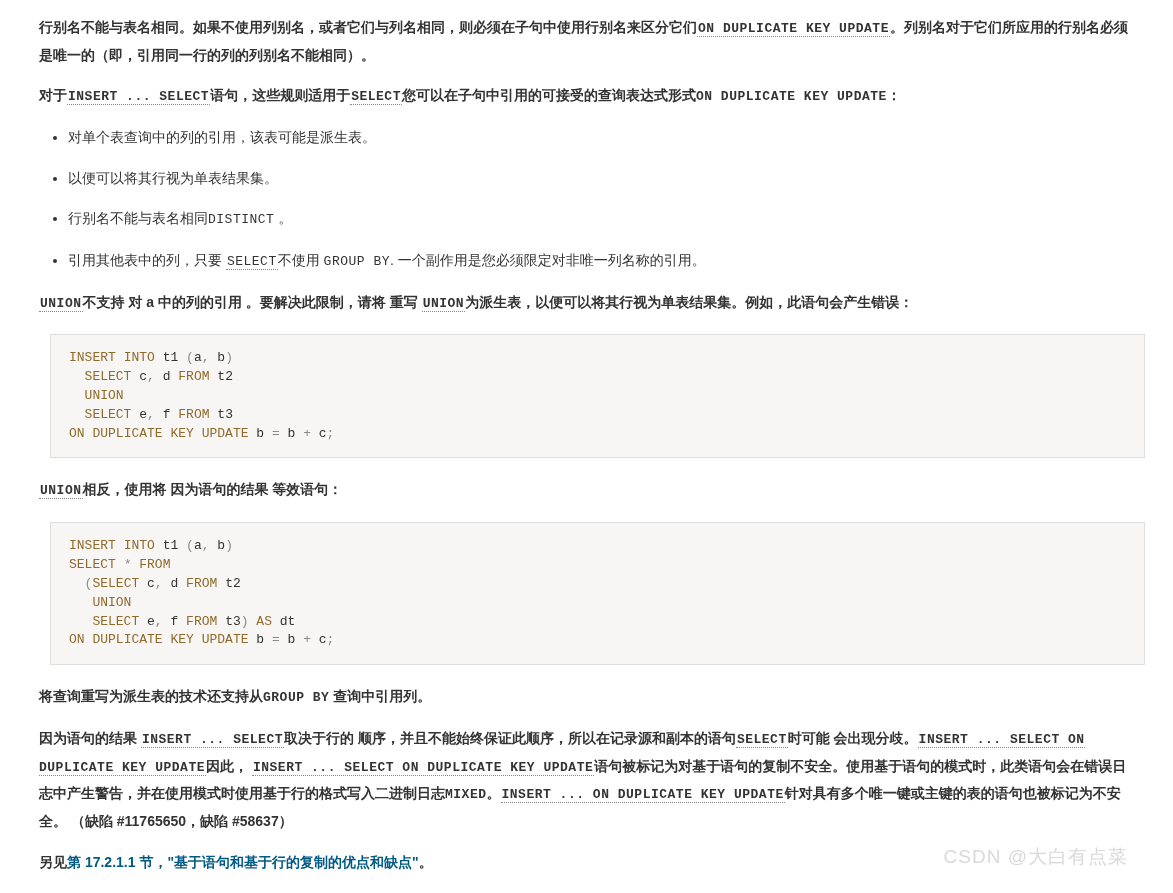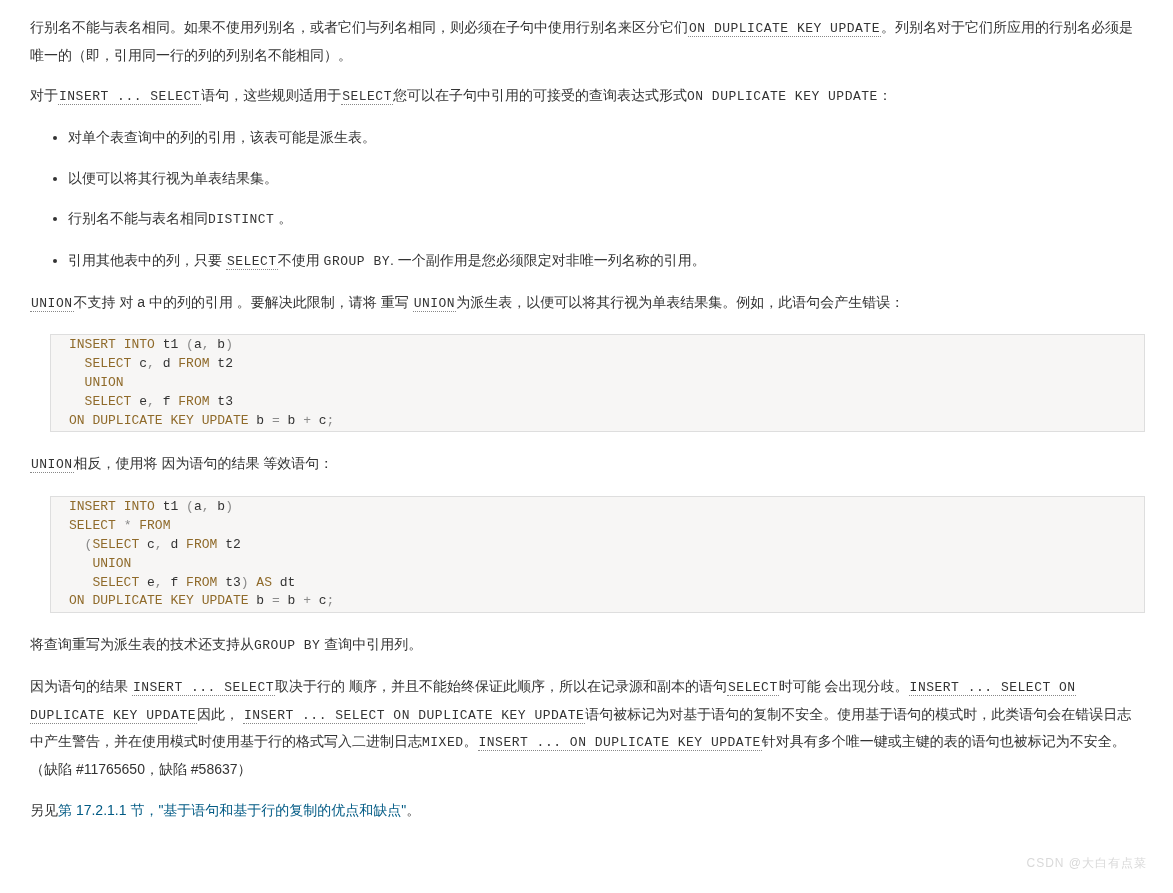--- a/index.html
+++ b/index.html
@@ -6,55 +6,55 @@
     margin: 0;
     padding: 0 28px;
     font-family: -apple-system, BlinkMacSystemFont, "Segoe UI", "PingFang SC", "Microsoft YaHei", sans-serif;
     font-size: 14px;
     color: #333333;
     line-height: 1.9;
     background: #ffffff;
     width: 1173px;
     box-sizing: border-box;
   }
-  p { margin: 14px 2px; }
+  p { margin: 14px 11px; font-weight: bold; }
   ul { margin: 14px 0; padding-left: 36px; }
   li { margin: 14px 4px; list-style-type: disc; }
   code.inline {
     font-family: Consolas, "Courier New", monospace;
     font-size: 13px;
     border-bottom: 1px dotted #888888;
     padding: 0 1px;
     letter-spacing: 0.5px;
   }
   code.nounder {
     font-family: Consolas, "Courier New", monospace;
     font-size: 13px;
     letter-spacing: 0.5px;
   }
   pre.code-block {
     background: #f7f6f5;
     border: 1px solid #dedede;
-    padding: 1px 18px;
+    padding: 14px 18px;
     margin: 18px 0 18px 22px;
     font-family: Consolas, "Courier New", monospace;
     font-size: 13px;
     line-height: 1.45;
     white-space: pre;
     overflow-x: auto;
   }
   .kw { color: #8f6a2a; }
   .punc { color: #8b8b8b; }
   a.doclink { color: #015a84; text-decoration: none; }
   .watermark {
     position: fixed;
-    right: 26px;
+    right: 45px;
     bottom: 18px;
     color: #d9d9d9;
-    font-size: 12px;
+    font-size: 19px;
     letter-spacing: 1px;
     user-select: none;
     pointer-events: none;
     margin-left: 13px;
   }
 </style>
 </head>
 <body>
 
 <p>

